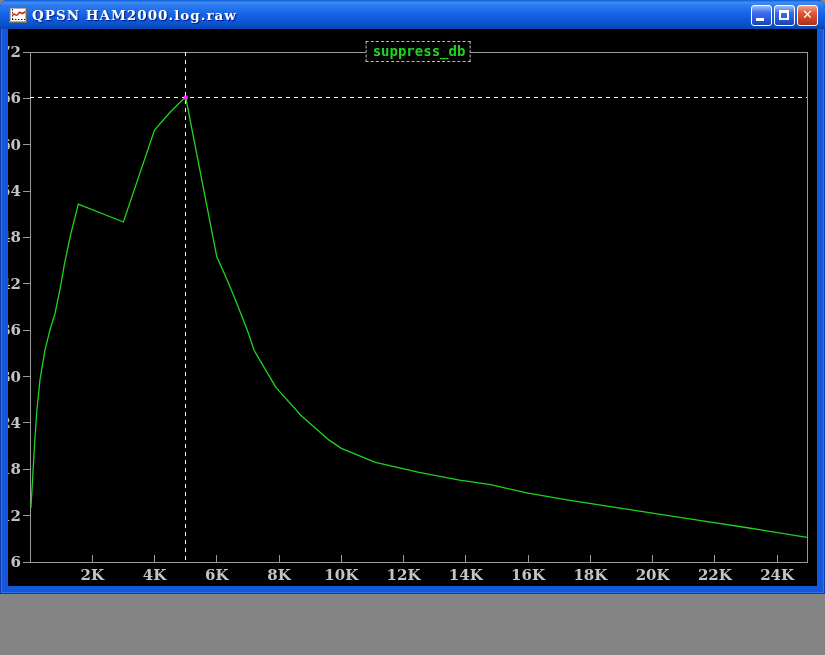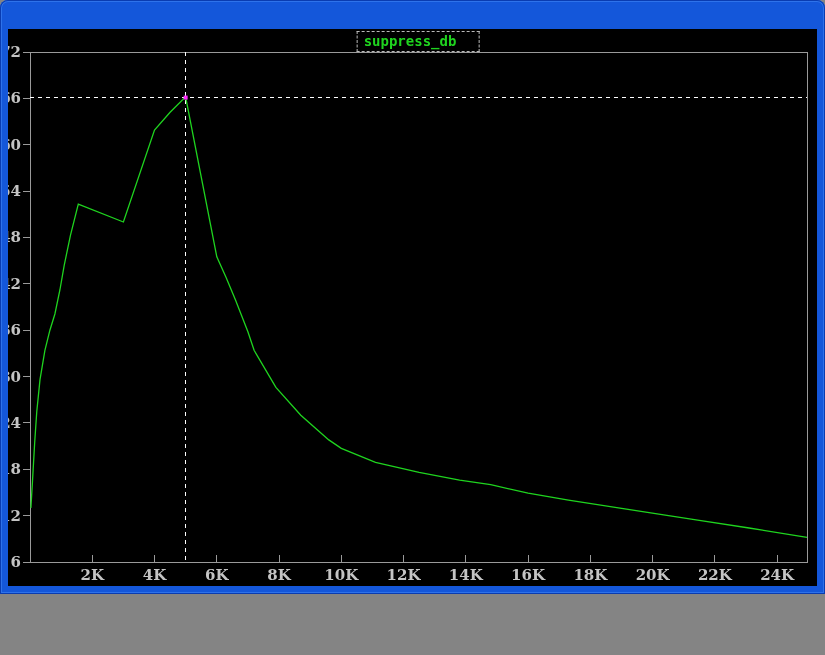--- a/index.html
+++ b/index.html
@@ -23,38 +23,59 @@
   .btn-red{background:linear-gradient(180deg,#f0a38a 0%,#e25a3d 35%,#c33b1f 80%,#a92f16 100%);}
   .glyph-min{position:absolute;left:4px;bottom:4px;width:8px;height:3px;background:#fff;}
   .glyph-max{position:absolute;left:4px;top:4px;width:10px;height:10px;border:2px solid #fff;
     border-top-width:3px;box-sizing:border-box;}
   .glyph-close{position:absolute;left:0;top:1px;width:19px;text-align:center;color:#fff;
     font-weight:bold;font-size:13px;font-family:"DejaVu Sans",sans-serif;}
 
   
   .client{position:absolute;left:8px;top:29px;width:809px;height:557px;background:#000;}
   #chart-svg{position:absolute;left:0;top:0;}
-  .trace-label{position:absolute;top:2px;left:410px;transform:translateX(-50%);
+  .trace-label{position:absolute;top:12px;left:410px;transform:translateX(-50%);
     font-family:"DejaVu Sans Mono",monospace;font-weight:bold;font-size:14px;
-    padding:1px 22px 2px 6px;border:1px dashed #b9b9b9;background:#000;cursor:pointer;}
+    padding:1px 4px 2px 6px;border:1px dashed #b9b9b9;background:#000;cursor:pointer;}
 
   
   .watermark{position:absolute;right:6px;bottom:3px;text-align:right;font-weight:bold;line-height:1.05;}
   .wm-cn{font-size:37px;font-family:"DejaVu Sans",sans-serif;letter-spacing:2px;
     text-shadow:-1px -1px 0 #f2f2f2,1px -1px 0 #f2f2f2,-1px 1px 0 #f2f2f2,1px 1px 0 #f2f2f2,0 0 3px #ffffff;}
   .wm-url{font-size:19px;font-family:"DejaVu Sans",sans-serif;letter-spacing:0.5px;
     text-shadow:-1px -1px 0 #f2f2f2,1px -1px 0 #f2f2f2,-1px 1px 0 #f2f2f2,1px 1px 0 #f2f2f2,0 0 3px #ffffff;}
 </style>
 </head>
 <body>
 
 <div id="canvas">
 
   <div class="xp-window">
 
+    <div class="titlebar">
+      <svg class="app-icon" viewBox="0 0 18 16">
+        <rect x="0.5" y="0.5" width="17" height="15" fill="#e8e8e8" stroke="#6a6a6a"></rect>
+        <rect x="1.5" y="1.5" width="15" height="13" fill="#ffffff" stroke="#b0b0b0"></rect>
+        <line x1="3.5" y1="2" x2="3.5" y2="13" stroke="#222" stroke-width="1" stroke-dasharray="1.5 1.5"></line>
+        <line x1="3" y1="12.5" x2="16" y2="12.5" stroke="#222" stroke-width="1" stroke-dasharray="1.5 1.5"></line>
+        <path d="M3.5,9 C5.5,3.5 7,11.5 9.5,6.5 C11.5,3 12.5,9.5 16,4.5" fill="none" stroke="#d42314" stroke-width="1.6"></path>
+      </svg>
+      <span class="win-title">QPSN HAM2000.log.raw</span>
+      <div class="win-buttons">
+        <div class="win-btn btn-blue">
+            <span class="glyph-min"></span>
+          </div>
+        <div class="win-btn btn-blue">
+            <span class="glyph-max"></span>
+          </div>
+        <div class="win-btn btn-red">
+            <span class="glyph-close">✕</span>
+          </div>
+      </div>
+    </div>
 
     <div class="client">
       <svg id="chart-svg" width="809" height="557">
           <rect x="22" y="23" width="777" height="510" fill="none" stroke="#9a9a9a" stroke-width="1" shape-rendering="crispEdges"></rect>
           <line x1="15" y1="533" x2="22" y2="533" stroke="#9a9a9a" shape-rendering="crispEdges"></line>
           <text x="13" y="538" fill="#c4c4c4" text-anchor="end" font-family="&quot;DejaVu Serif&quot;, serif" font-size="15" font-weight="bold">6</text>
           <line x1="15" y1="486.6363636363636" x2="22" y2="486.6363636363636" stroke="#9a9a9a" shape-rendering="crispEdges"></line>
           <text x="13" y="491.6363636363636" fill="#c4c4c4" text-anchor="end" font-family="&quot;DejaVu Serif&quot;, serif" font-size="15" font-weight="bold">12</text>
           <line x1="15" y1="440.2727272727273" x2="22" y2="440.2727272727273" stroke="#9a9a9a" shape-rendering="crispEdges"></line>
           <text x="13" y="445.2727272727273" fill="#c4c4c4" text-anchor="end" font-family="&quot;DejaVu Serif&quot;, serif" font-size="15" font-weight="bold">18</text>

